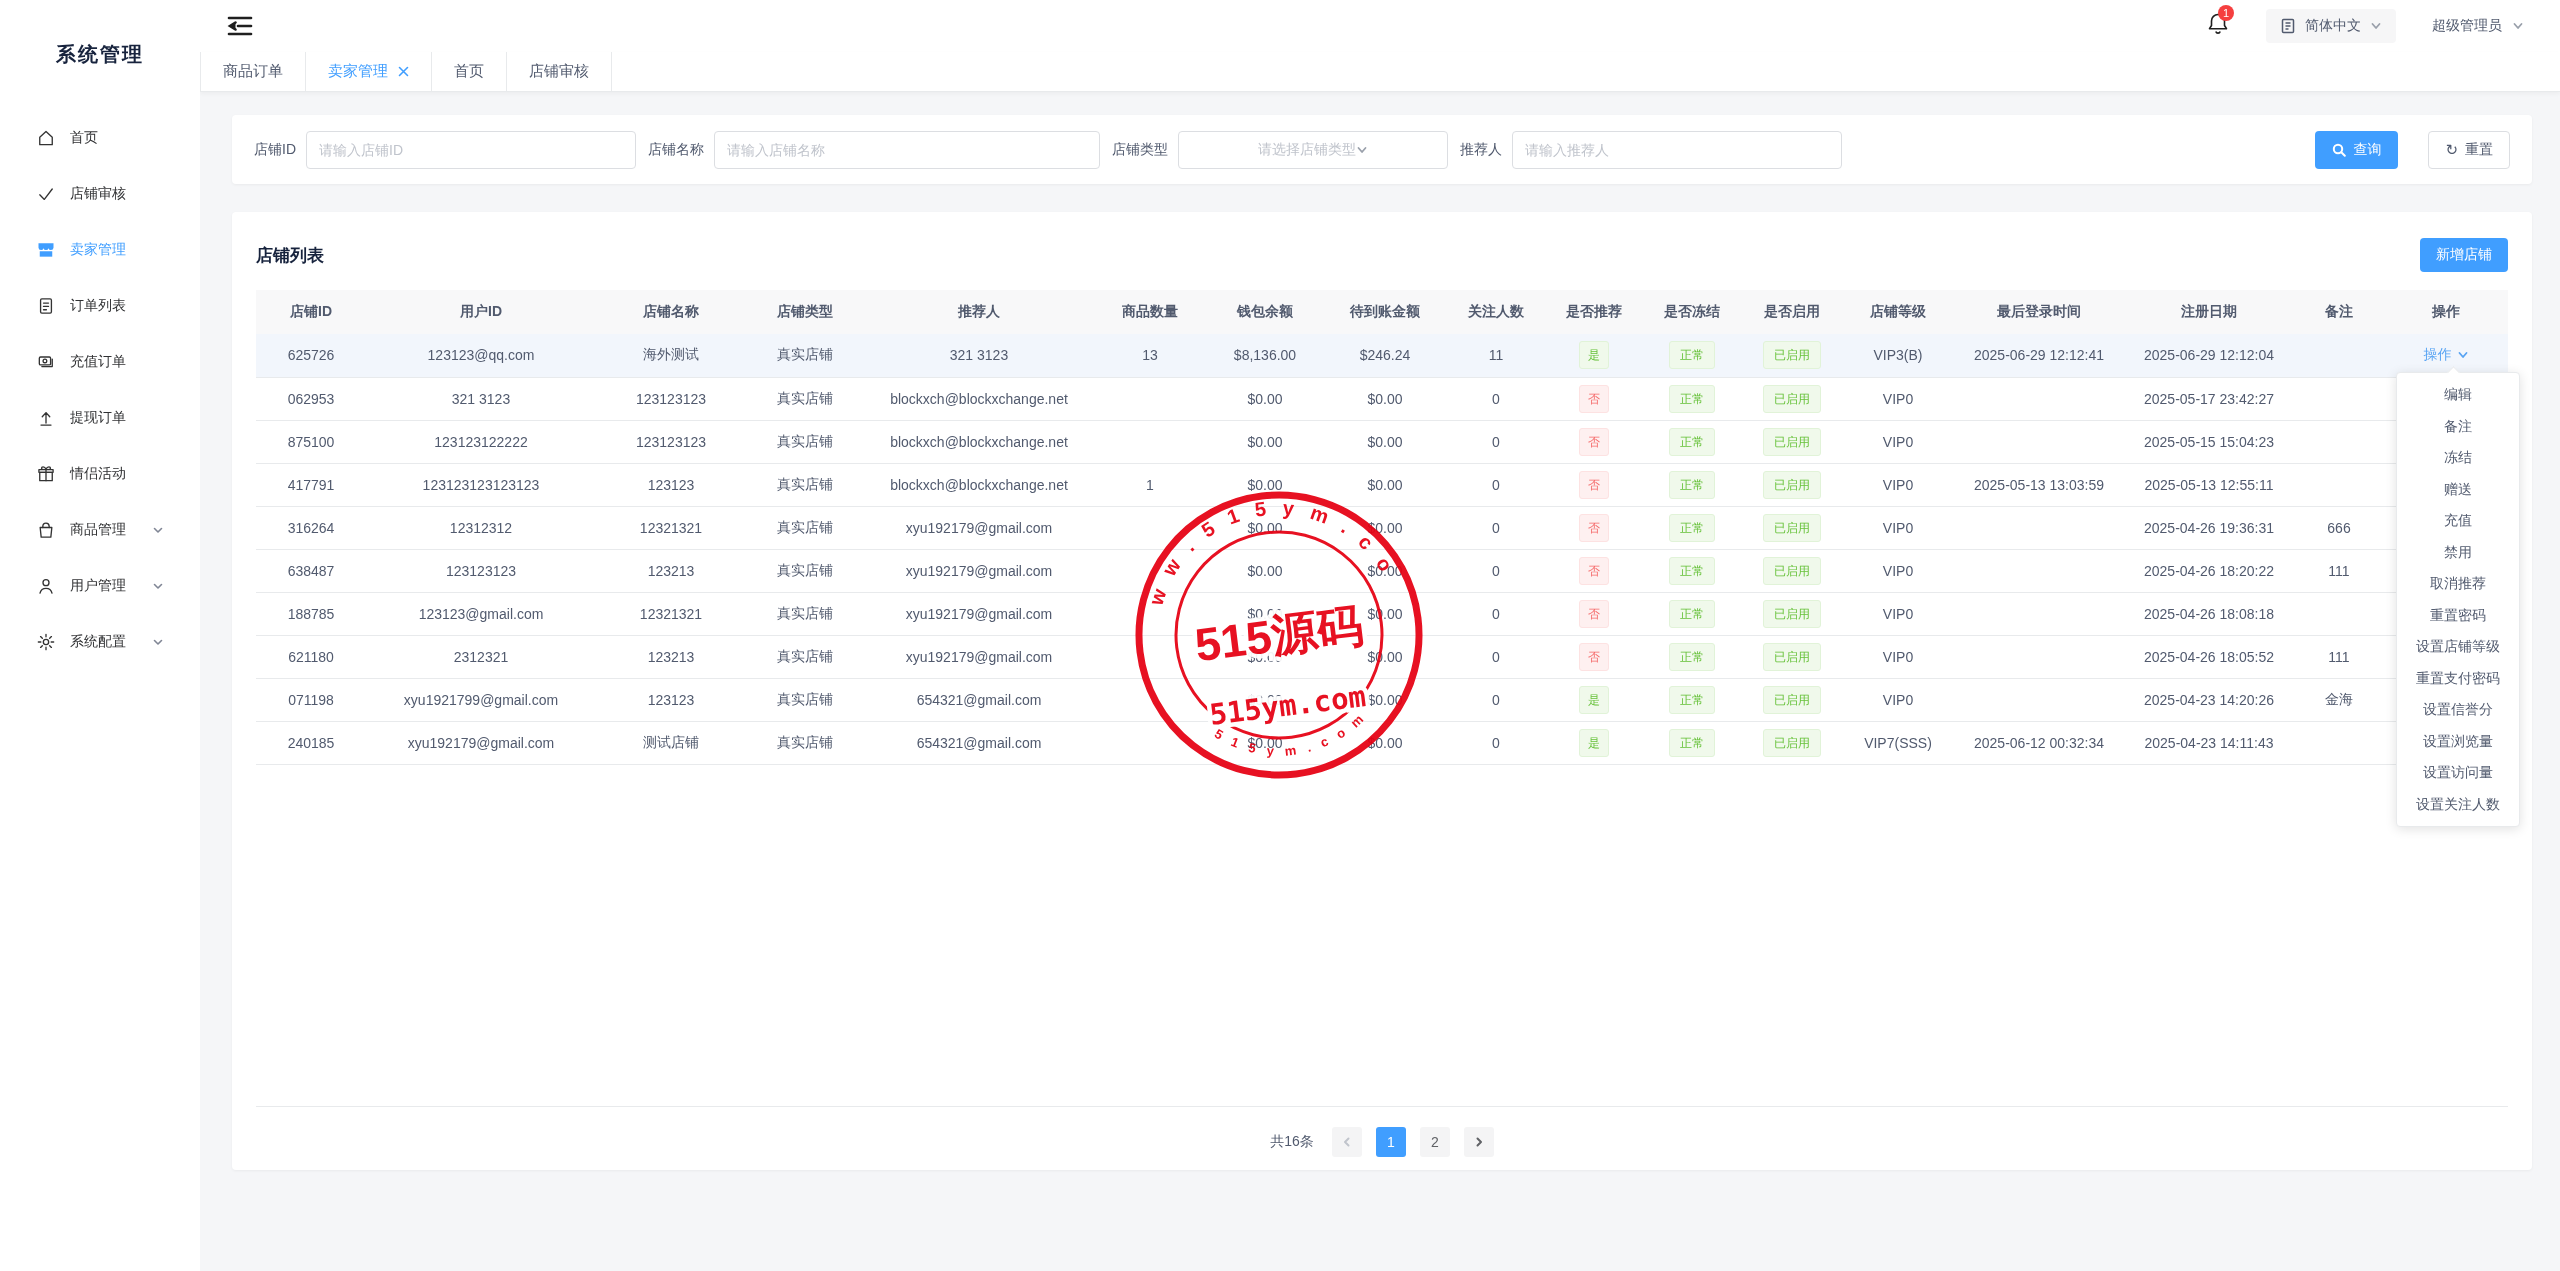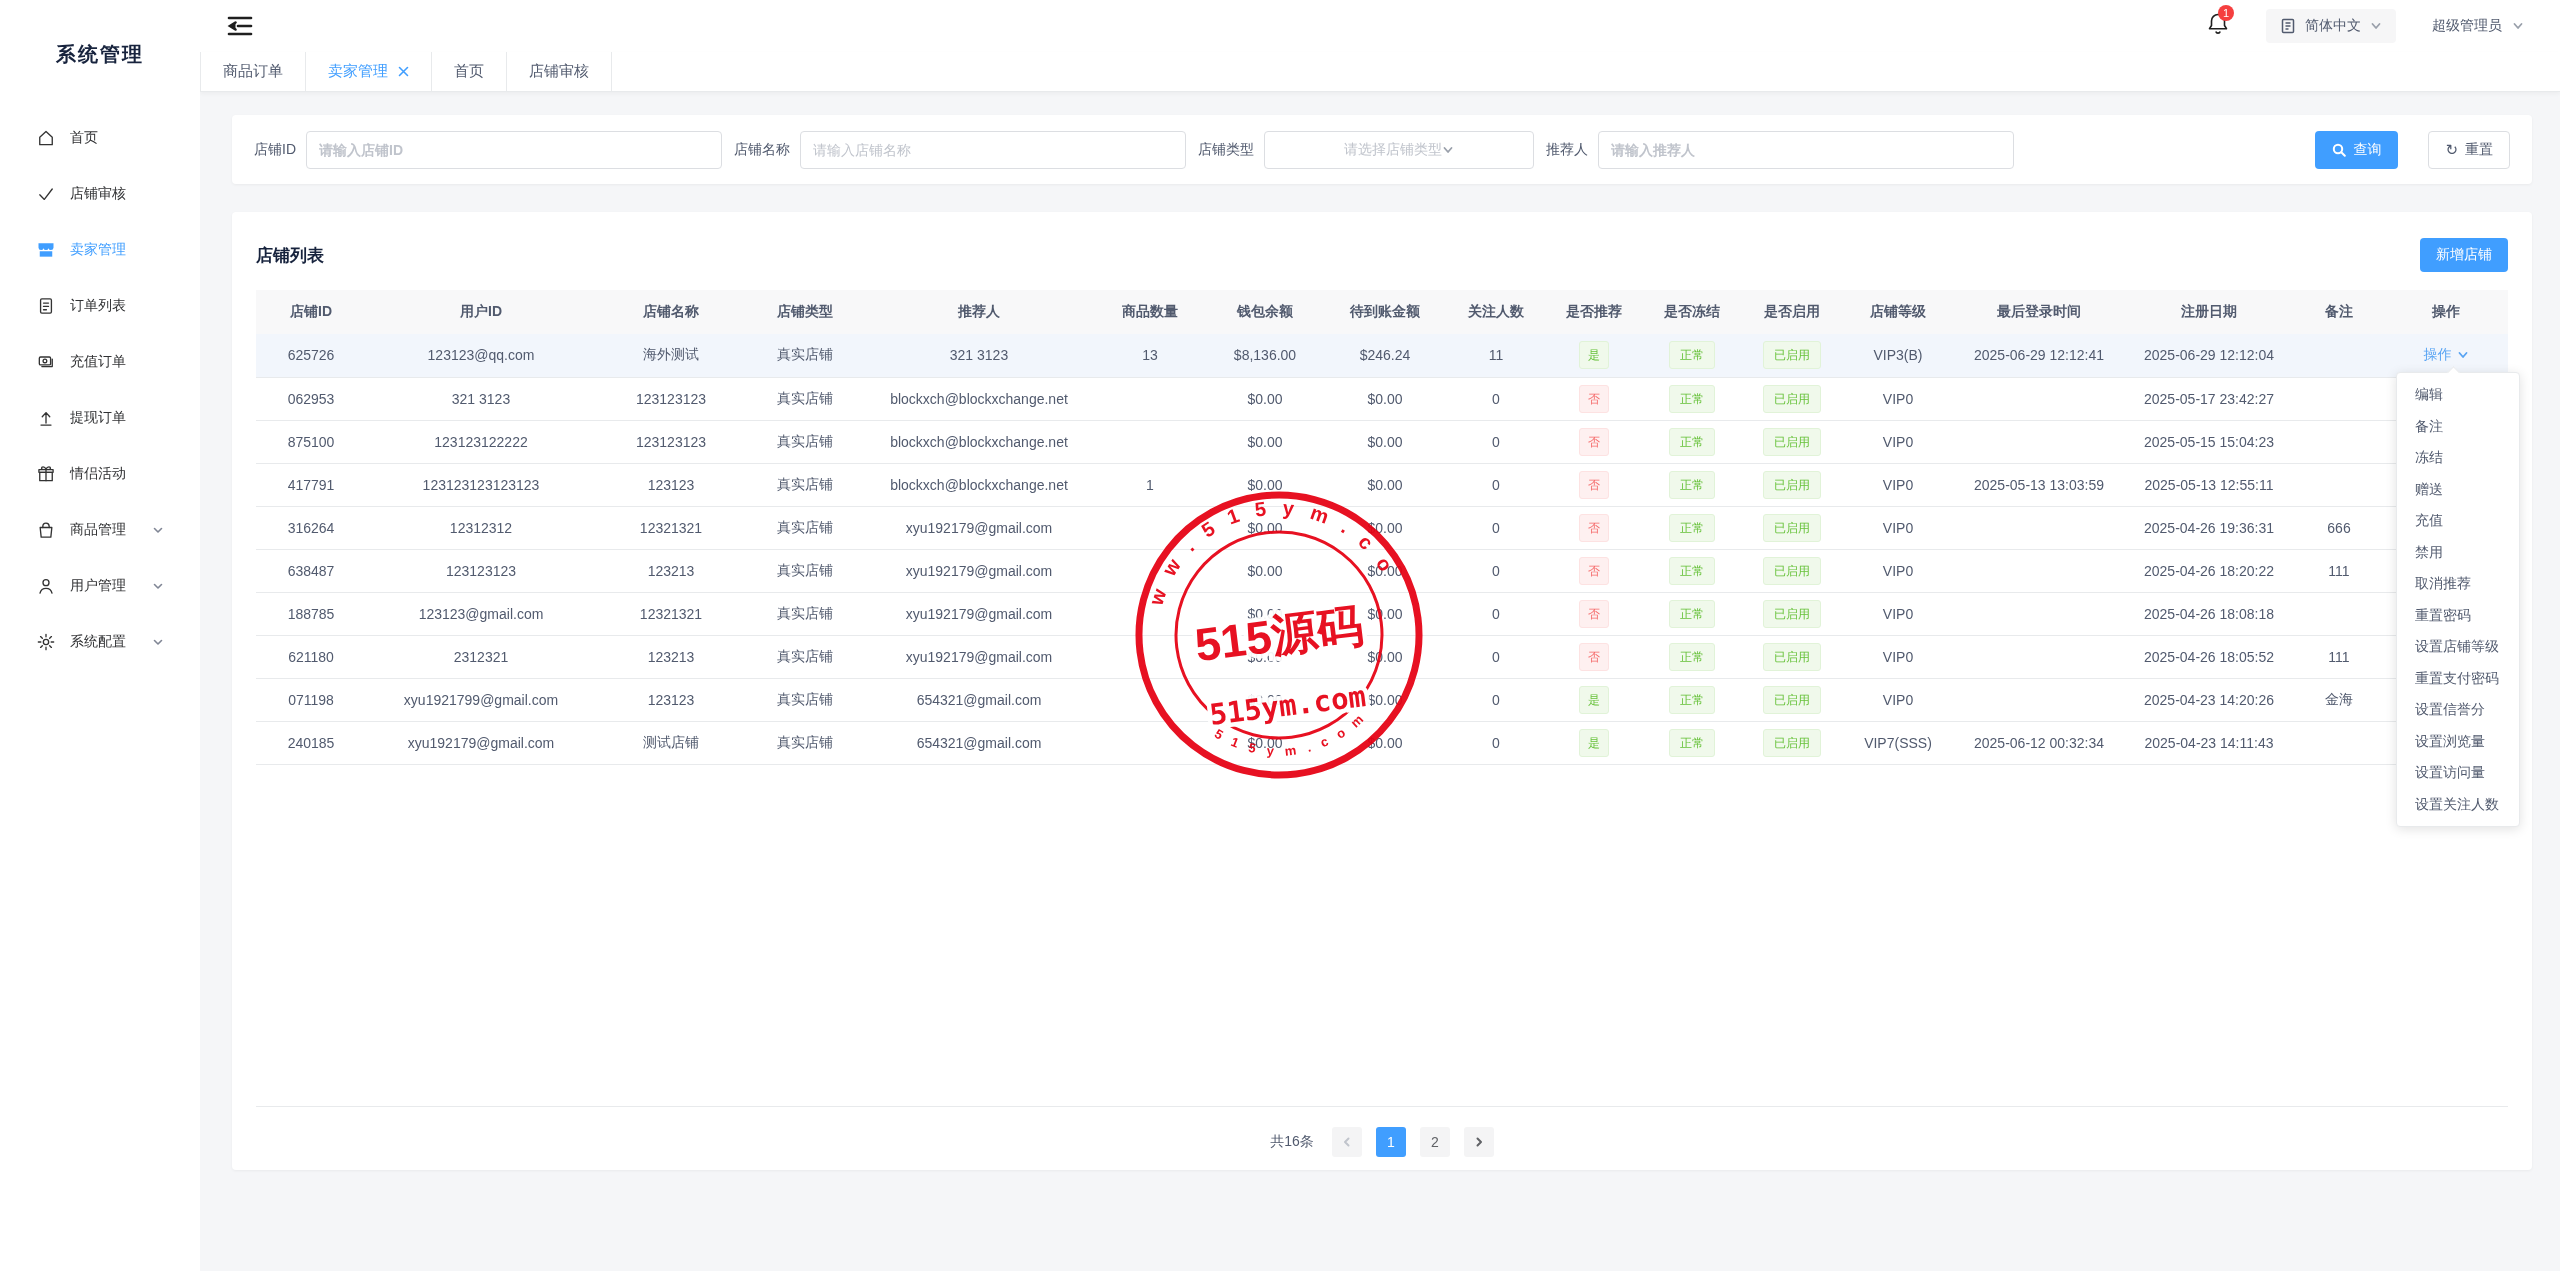--- a/index.html
+++ b/index.html
@@ -37,21 +37,21 @@
   .tab:first-child { margin-left:0; }
   .tab.active { color:#409eff; }
   .tab .close-x { width:11px; height:11px; stroke:#409eff; stroke-width:1.6; stroke-linecap:round; }
 
   
   .filter-card { margin:23px 28px 0 32px; background:#fff; border-radius:4px; box-shadow:0 1px 3px rgba(0,0,0,.05); height:69px; display:flex; align-items:center; padding:0 22px; }
   .fgroup { display:flex; align-items:center; margin-right:12px; }
   .flabel { font-size:14px; color:#515a6e; margin-right:10px; white-space:nowrap; }
   .finput { height:38px; border:1px solid #dcdee2; border-radius:4px; padding:0 12px; font-size:14px; color:#515a6e; outline:none; font-family:inherit; background:#fff; }
   .finput::placeholder { color:#c0c4cc; }
-  .w395 { width:416px;font-weight:bold; } .w388 { width:386px; }
+  .w395 { width:330px; } .w388 { width:386px; }
   .fselect { width:270px; height:38px; border:1px solid #dcdee2; border-radius:4px; padding:0 12px; font-size:14px; color:#c0c4cc; display:flex; align-items:center; justify-content:center; background:#fff; cursor:pointer; }
   .fbtns { margin-left:auto; display:flex; gap:30px; }
   .btn { height:38px; border-radius:4px; font-size:14px; display:inline-flex; align-items:center; justify-content:center; gap:7px; padding:0 16px; cursor:pointer; border:1px solid transparent; font-family:inherit; }
   .btn-primary { background:#409eff; color:#fff; }
   .btn-plain { background:#fff; border-color:#dcdee2; color:#515a6e; }
   .btn svg.mag { width:14px; height:14px; stroke:#fff; fill:none; stroke-width:2; stroke-linecap:round; }
   .refresh-g { font-size:15px; line-height:1; }
 
   
   .list-card { margin:28px 28px 0 32px; background:#fff; border-radius:4px; box-shadow:0 1px 3px rgba(0,0,0,.05); height:958px; position:relative; }
@@ -77,21 +77,21 @@
   .pager-total { font-size:14px; color:#515a6e; margin-right:4px; }
   .pg { min-width:30px; height:30px; border-radius:3px; background:#f4f4f5; color:#606266; font-size:14px; display:inline-flex; align-items:center; justify-content:center; cursor:pointer; border:none; font-family:inherit; }
   .pg.active { background:#409eff; color:#fff; }
   .pg svg { width:12px; height:12px; fill:none; stroke-width:2; stroke-linecap:round; stroke-linejoin:round; }
   .pg.prev svg { stroke:#c0c4cc; }
   .pg.next svg { stroke:#606266; }
 
   
   .action-menu { position:absolute; left:2396px; top:372px; width:124px; background:#fff; border:1px solid #e8eaec; border-radius:4px; box-shadow:0 2px 12px rgba(0,0,0,.12); z-index:100; padding:6px 0; }
   .action-menu .menu-arrow { position:absolute; top:-5px; left:52px; width:9px; height:9px; background:#fff; border-left:1px solid #e8eaec; border-top:1px solid #e8eaec; transform:rotate(45deg); }
-  .action-menu ul { list-style:none; }
+  .action-menu ul { list-style:none;text-align:center; }
   .action-menu li { height:31.5px; line-height:31.5px; padding:0 18px; font-size:14px; color:#515a6e; cursor:pointer; white-space:nowrap; }
 
   
   .watermark { position:absolute; left:1119px; top:475px; width:320px; height:320px; z-index:50; opacity:.93; transform:rotate(-7deg); pointer-events:none; }
   .watermark text { fill:#e60012; }
   .watermark .halo { stroke:#fff; stroke-width:9px; fill:#fff; }
   .wm-big { font-size:46px; font-weight:bold; font-family:"Liberation Sans","DejaVu Sans",sans-serif; }
   .wm-mid { font-size:29px; font-weight:bold; font-family:"DejaVu Sans Mono","Liberation Mono",monospace; }
   .wm-arc-top { font-size:20px; font-weight:bold; letter-spacing:5px; font-family:"Liberation Sans",sans-serif; }
   .wm-arc-bot { font-size:13px; font-weight:bold; letter-spacing:4px; font-family:"Liberation Sans",sans-serif; }

